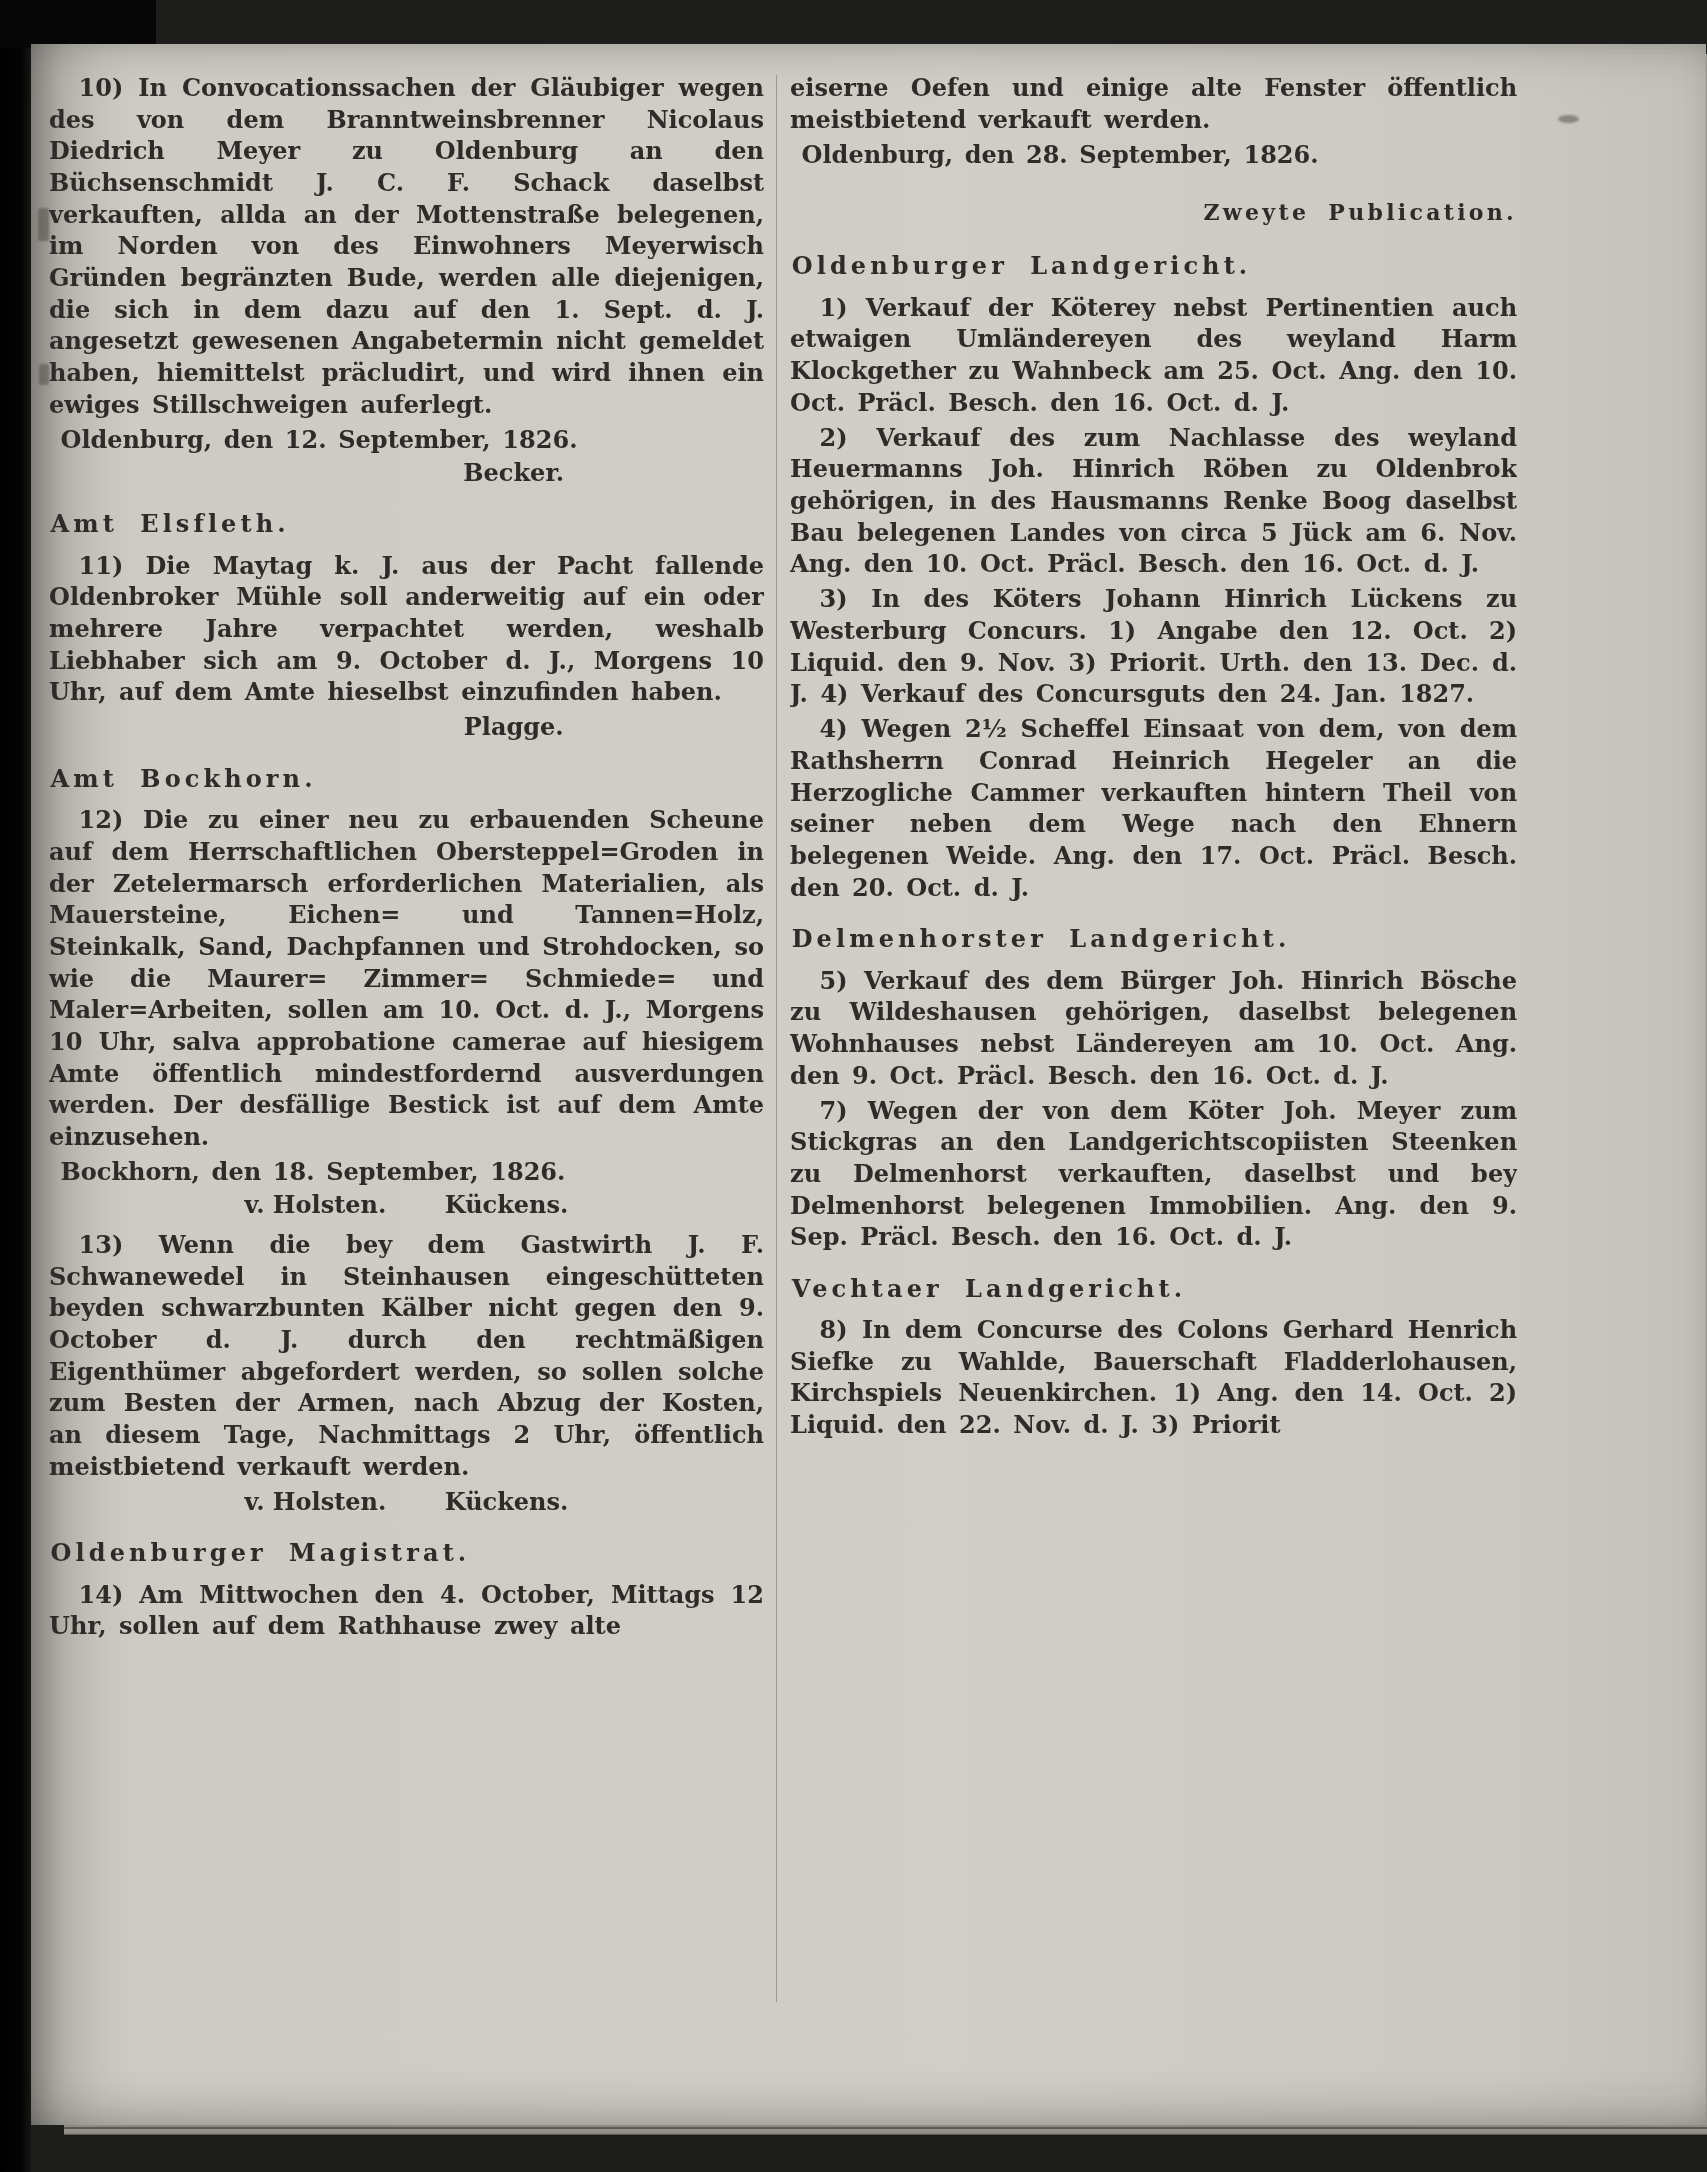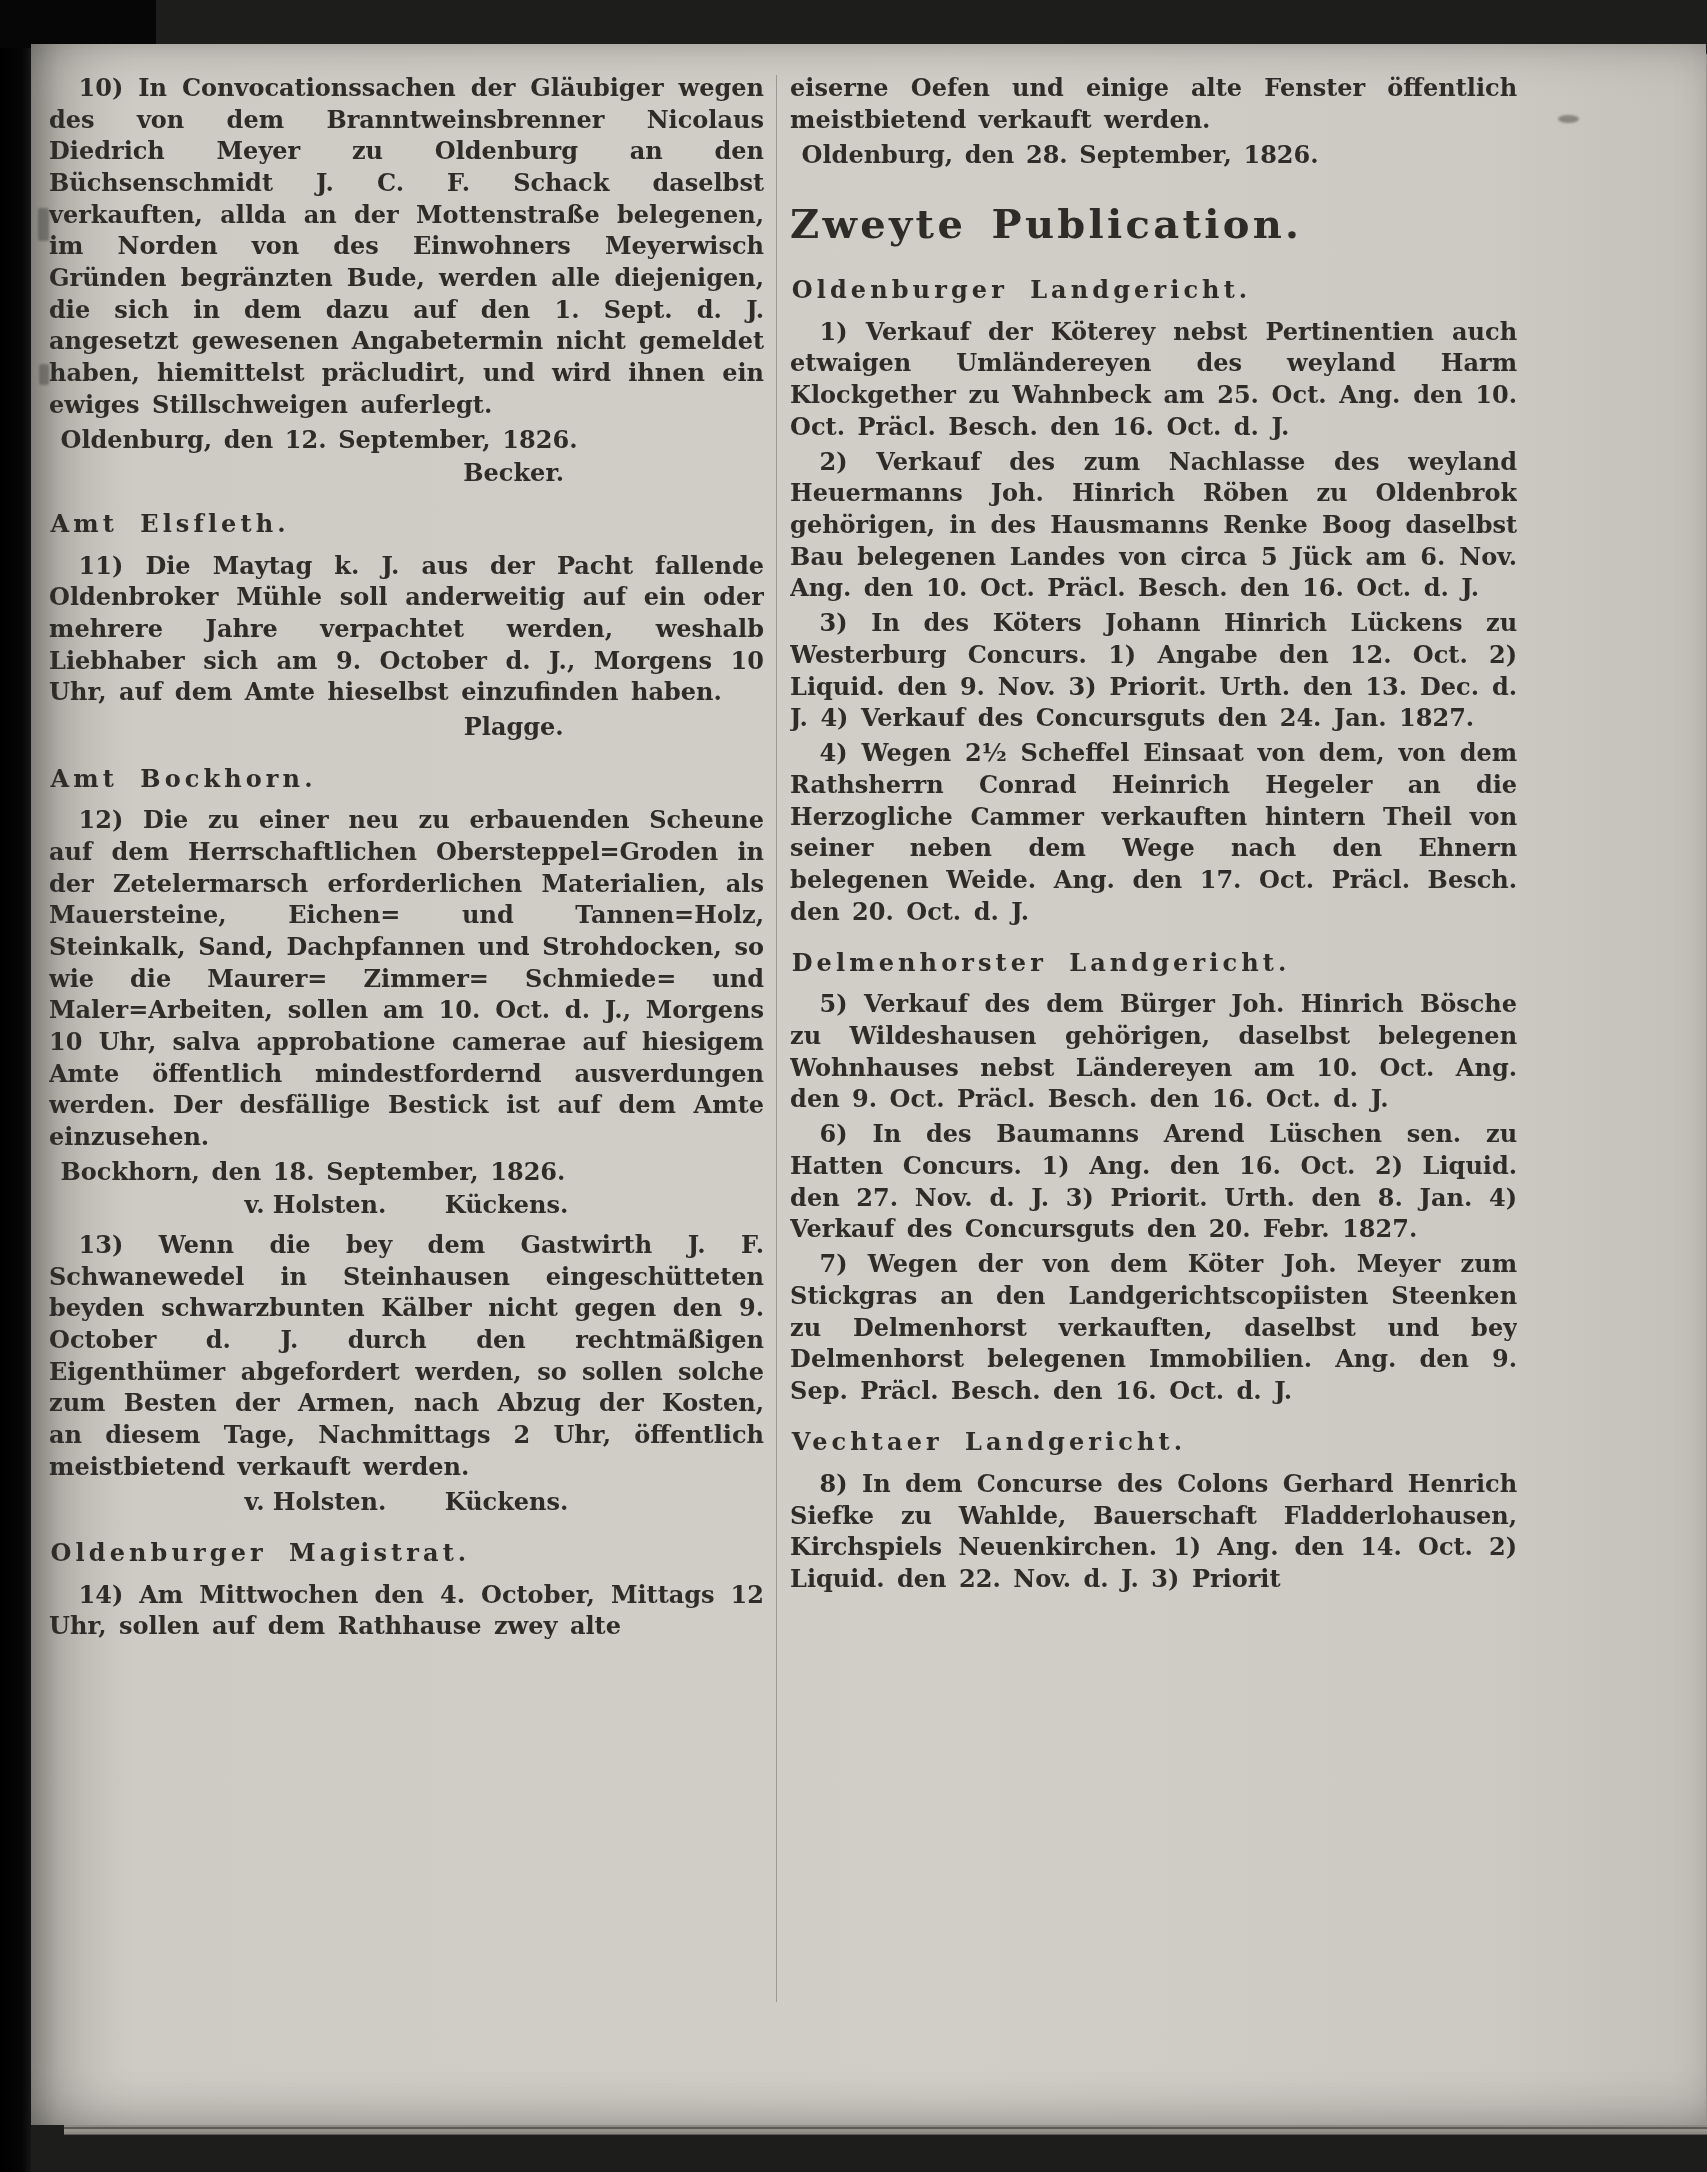--- a/index.html
+++ b/index.html
@@ -42,21 +42,21 @@
   .column-divider{
     width:1.6px;background:#6f6d68;opacity:.55;margin:3.3px 13px 0 11.5px;align-self:stretch;
   }
   .block{margin:0 0 3.3px 0;}
   .paragraph{text-align:justify;text-indent:29.5px;word-spacing:4.1px;}
   .paragraph.no-indent{text-indent:0;}
   .dateline{padding-left:11.5px;margin:1.6px 0 1.6px 0;word-spacing:3.3px;}
   .signature{text-align:center;padding-left:30%;margin:1.6px 0 6.6px 0;}
   .signature-pair{text-align:center;margin:1.6px 0 8.2px 0;}
   .heading{letter-spacing:4.1px;word-spacing:9.8px;margin:19.7px 0 9.8px 1.6px;}
-  .big-heading{font-size:40px;text-align:left;letter-spacing:3.3px;word-spacing:8.2px;margin:28px 0 23px 0;}
+  .big-heading{font-size:22px;text-align:right;letter-spacing:3.3px;word-spacing:8.2px;margin:28px 0 23px 0;}
   .speck{position:absolute;background:#4a4843;border-radius:50%;opacity:.5;filter:blur(0.8px);}
   .speck.s1{left:6.6px;top:164px;width:11.5px;height:33px;border-radius:2.5px;}
   .speck.s2{left:8.2px;top:320px;width:9.8px;height:21.3px;border-radius:2.5px;}
   .speck.s3{left:1527px;top:71px;width:21.3px;height:8.2px;}
 </style>
 </head>
 <body>
 
 <div class="left-strip"></div>
 <div class="top-corner"></div>
@@ -88,21 +88,20 @@
         <div class="block paragraph no-indent">eiserne Oefen und einige alte Fenster öffentlich meistbietend verkauft werden.</div>
         <div class="block dateline">Oldenburg, den 28. September, 1826.</div>
         <div class="block big-heading">Zweyte Publication.</div>
         <div class="block heading">Oldenburger Landgericht.</div>
         <div class="block paragraph">1) Verkauf der Köterey nebst Pertinentien auch etwaigen Umländereyen des weyland Harm Klockgether zu Wahnbeck am 25. Oct. Ang. den 10. Oct. Präcl. Besch. den 16. Oct. d. J.</div>
         <div class="block paragraph">2) Verkauf des zum Nachlasse des weyland Heuermanns Joh. Hinrich Röben zu Oldenbrok gehörigen, in des Hausmanns Renke Boog daselbst Bau belegenen Landes von circa 5 Jück am 6. Nov. Ang. den 10. Oct. Präcl. Besch. den 16. Oct. d. J.</div>
         <div class="block paragraph">3) In des Köters Johann Hinrich Lückens zu Westerburg Concurs. 1) Angabe den 12. Oct. 2) Liquid. den 9. Nov. 3) Priorit. Urth. den 13. Dec. d. J. 4) Verkauf des Concursguts den 24. Jan. 1827.</div>
         <div class="block paragraph">4) Wegen 2½ Scheffel Einsaat von dem, von dem Rathsherrn Conrad Heinrich Hegeler an die Herzogliche Cammer verkauften hintern Theil von seiner neben dem Wege nach den Ehnern belegenen Weide. Ang. den 17. Oct. Präcl. Besch. den 20. Oct. d. J.</div>
         <div class="block heading">Delmenhorster Landgericht.</div>
         <div class="block paragraph">5) Verkauf des dem Bürger Joh. Hinrich Bösche zu Wildeshausen gehörigen, daselbst belegenen Wohnhauses nebst Ländereyen am 10. Oct. Ang. den 9. Oct. Präcl. Besch. den 16. Oct. d. J.</div>
-        <div class="block paragraph">6) In des Baumanns Arend Lüschen sen. zu Hatten Concurs. 1) Ang. den 16. Oct. 2) Liquid. den 27. Nov. d. J. 3) Priorit. Urth. den 8. Jan. 4) Verkauf des Concursguts den 20. Febr. 1827.</div>
         <div class="block paragraph">7) Wegen der von dem Köter Joh. Meyer zum Stickgras an den Landgerichtscopiisten Steenken zu Delmenhorst verkauften, daselbst und bey Delmenhorst belegenen Immobilien. Ang. den 9. Sep. Präcl. Besch. den 16. Oct. d. J.</div>
         <div class="block heading">Vechtaer Landgericht.</div>
         <div class="block paragraph">8) In dem Concurse des Colons Gerhard Henrich Siefke zu Wahlde, Bauerschaft Fladderlohausen, Kirchspiels Neuenkirchen. 1) Ang. den 14. Oct. 2) Liquid. den 22. Nov. d. J. 3) Priorit</div>
       </div>
   </div>
 
   <div class="page-edges"></div>
   <div class="page-bottom-edge"></div>
 </div>
 

